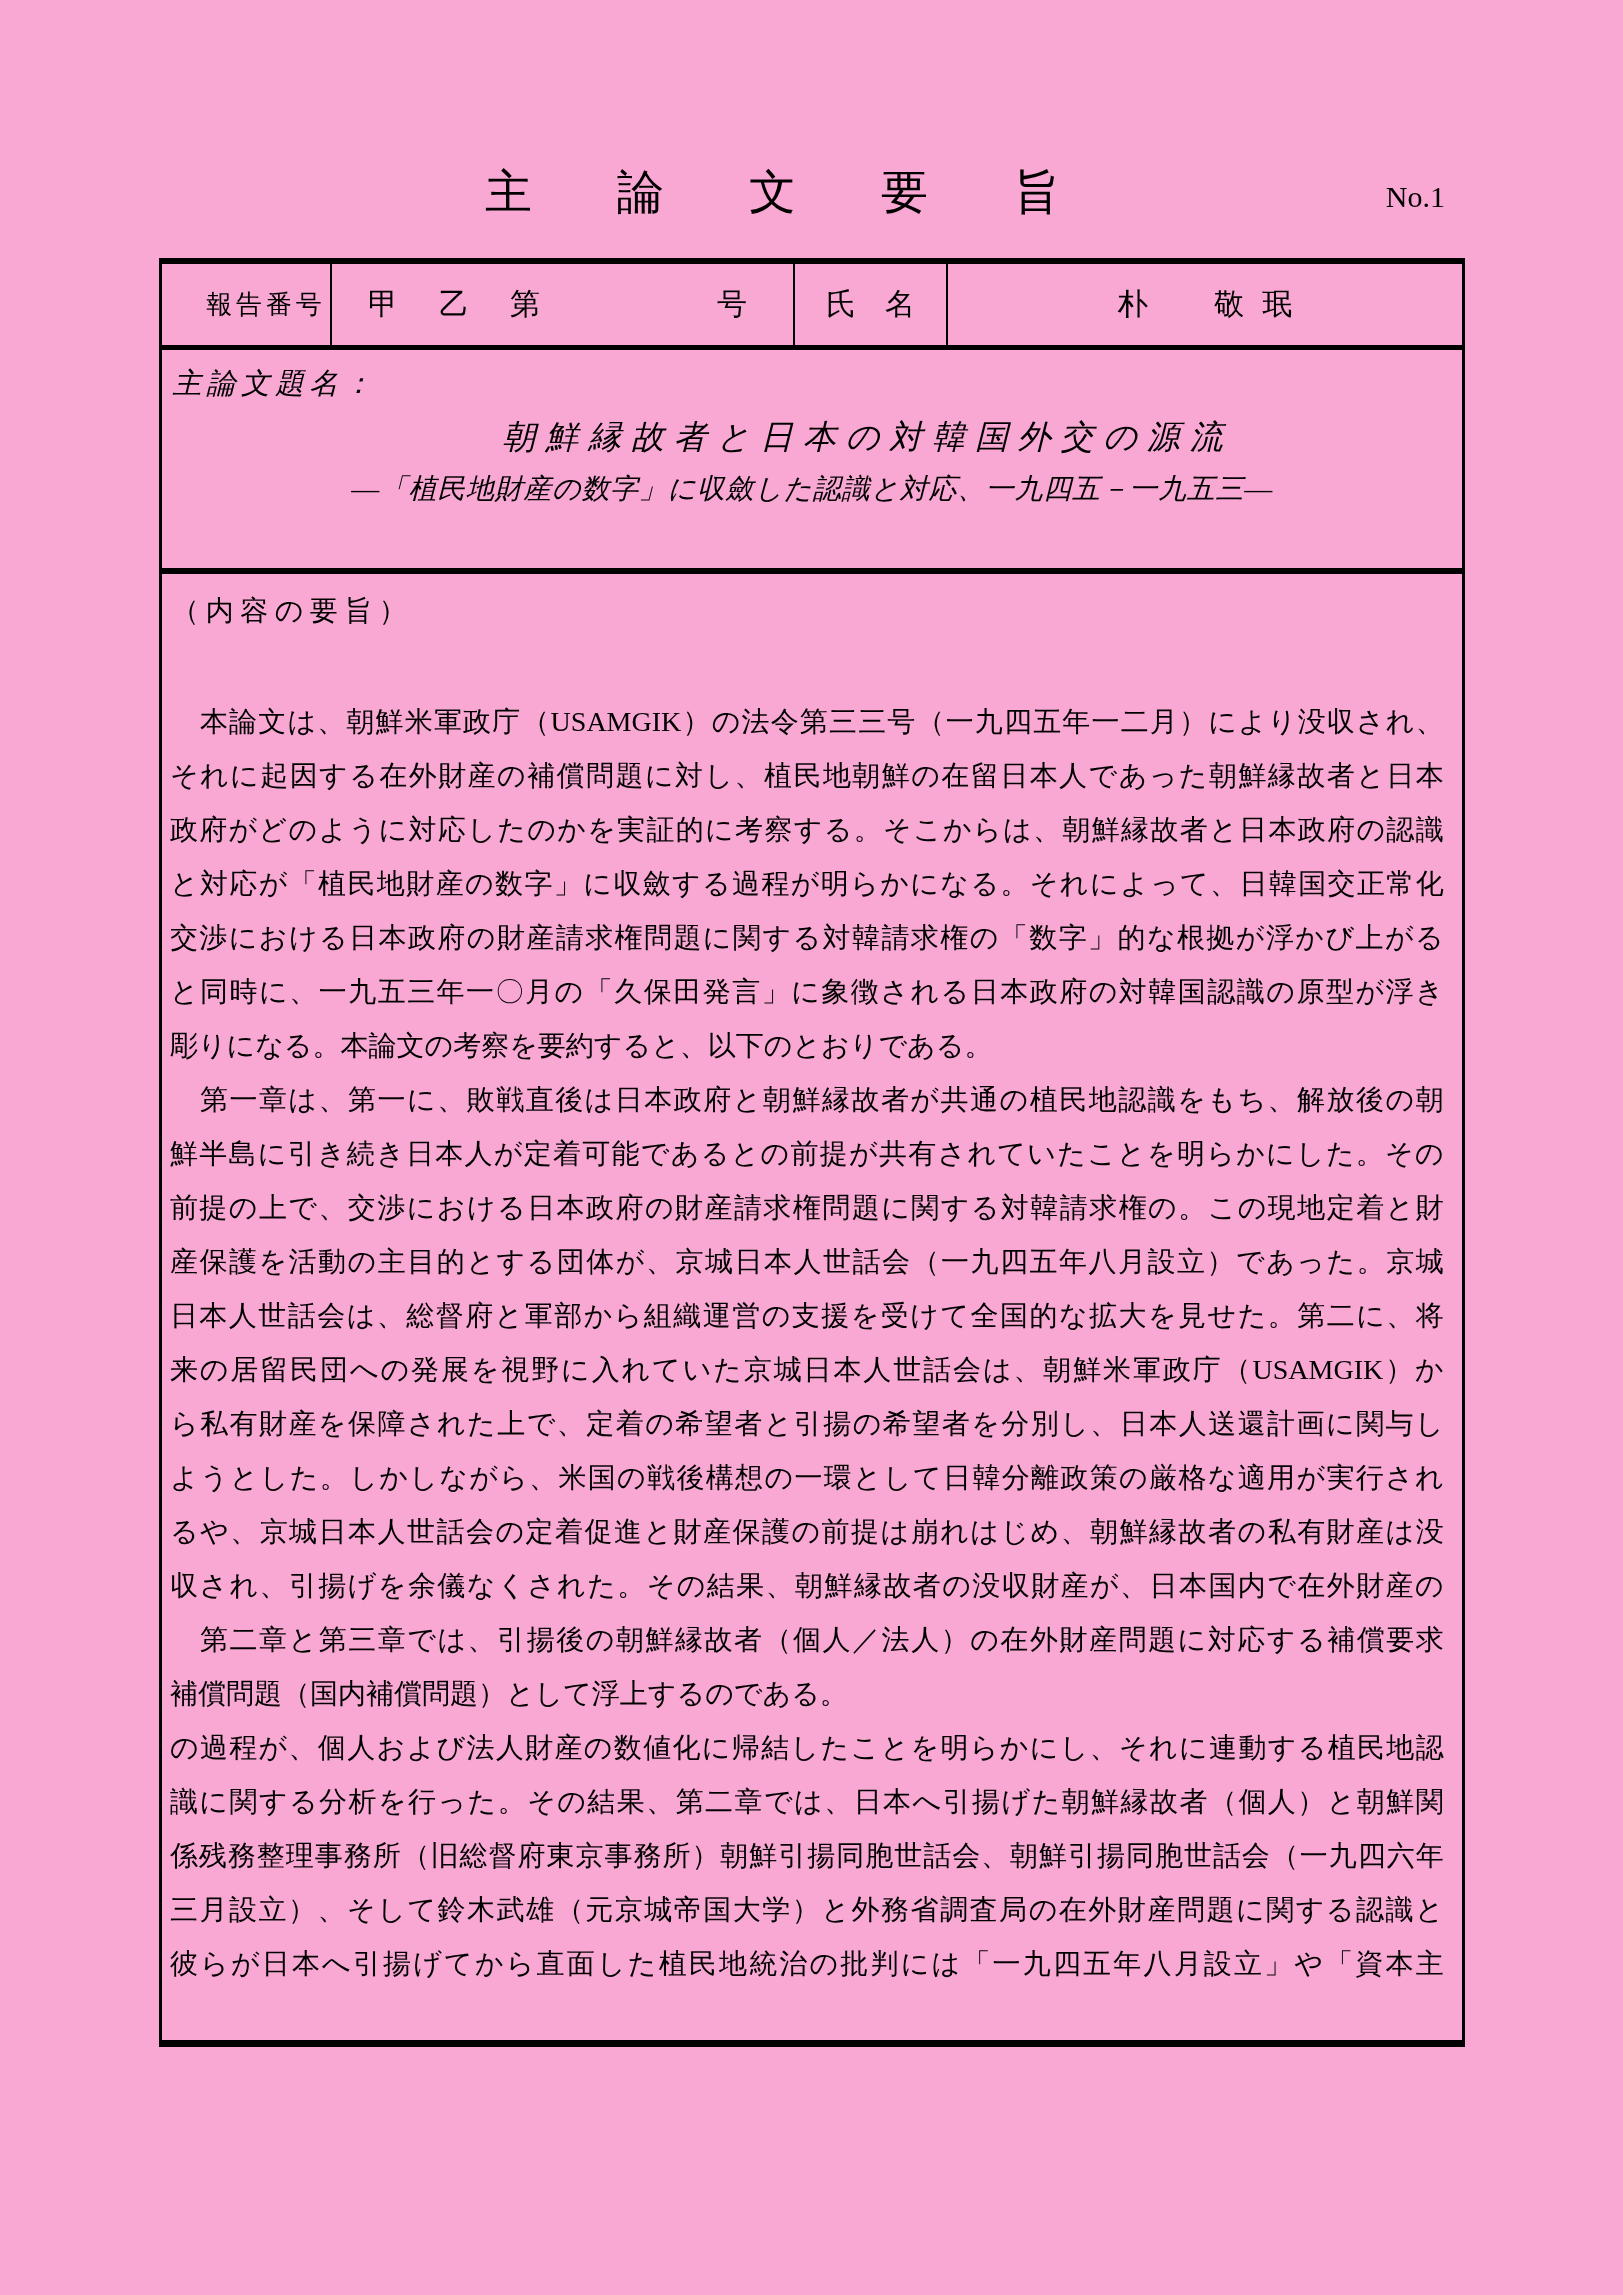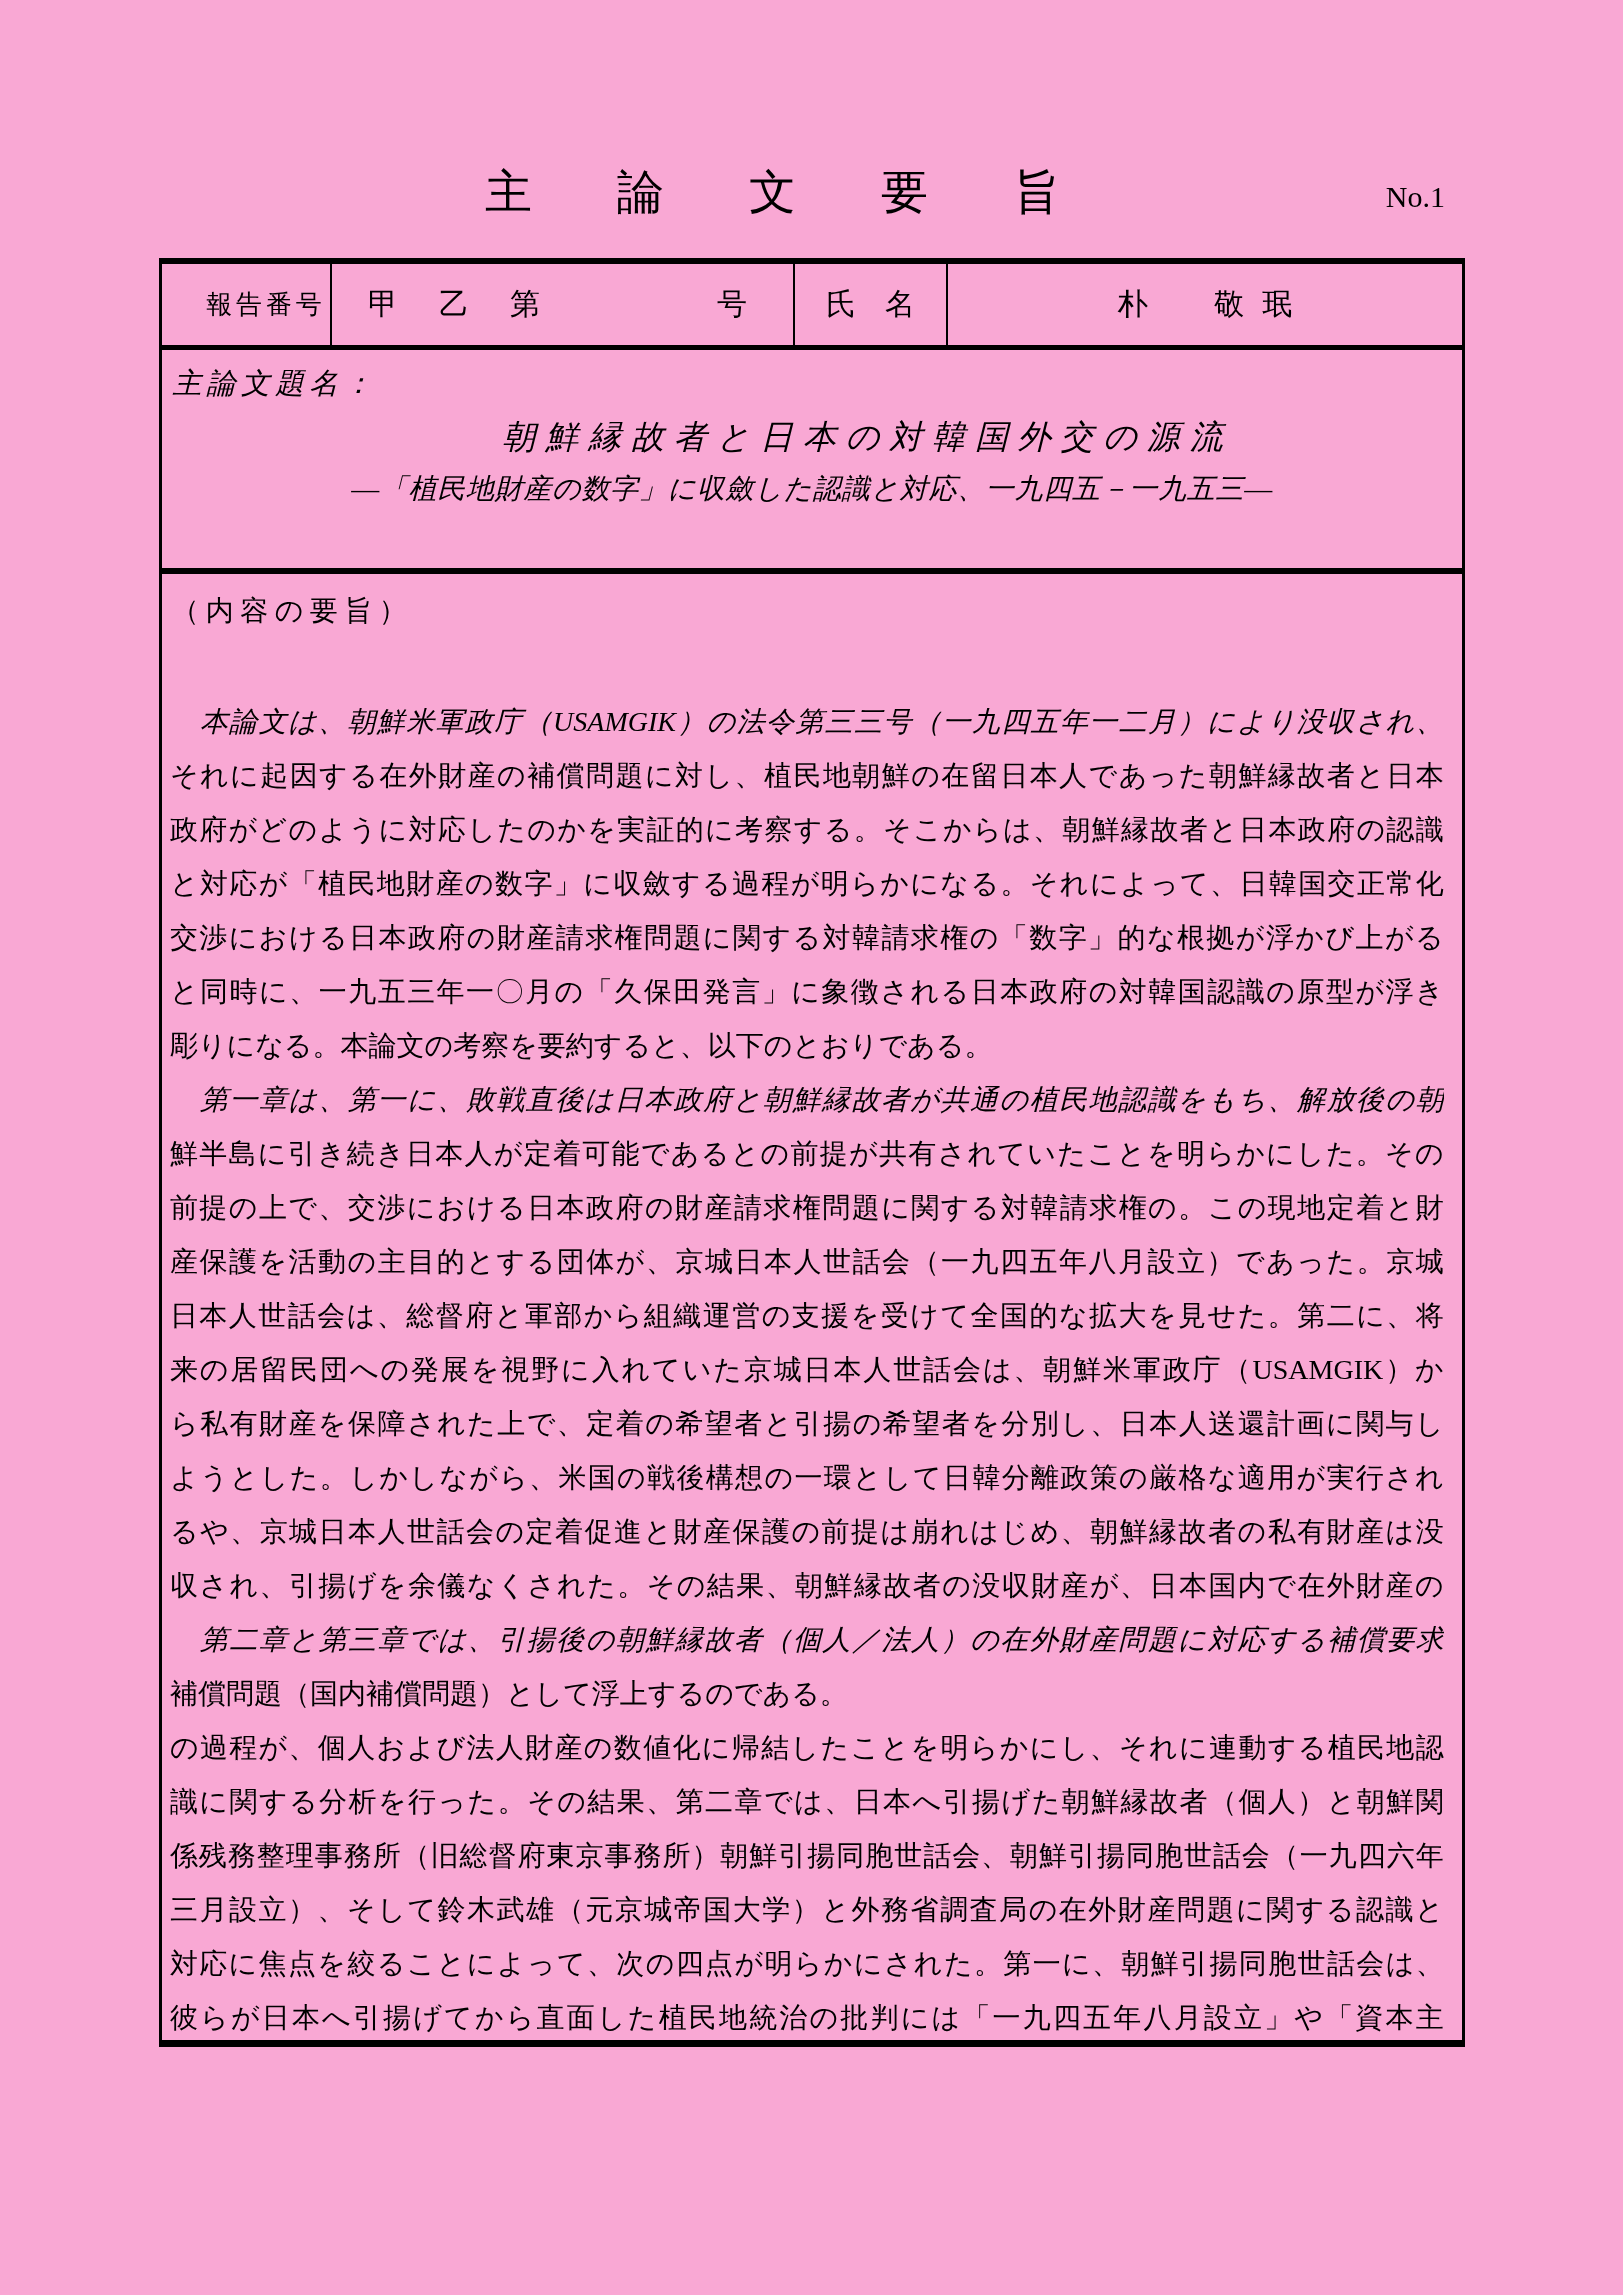--- a/index.html
+++ b/index.html
@@ -132,21 +132,21 @@
   }
   .abs-body { margin: 58px 18.3px 0 7.9px; }
   .line {
     font-size: 28px;
     line-height: 54px;
     height: 54px;
     text-align: justify;
     text-align-last: justify;
     overflow: hidden;
   }
-  .line.pfirst { text-indent: 30px; font-style: italic; }
+  .line.pfirst { text-indent: 30px; }
   .line.plast { text-align-last: left; }
 </style>
 </head>
 <body>
 
 <div class="sheet">
 
   <div class="doc-title">主論文要旨</div>
   <div class="page-no">No.1</div>
 
@@ -189,20 +189,19 @@
           <div class="line">ら私有財産を保障された上で、定着の希望者と引揚の希望者を分別し、日本人送還計画に関与し</div>
           <div class="line">ようとした。しかしながら、米国の戦後構想の一環として日韓分離政策の厳格な適用が実行され</div>
           <div class="line">るや、京城日本人世話会の定着促進と財産保護の前提は崩れはじめ、朝鮮縁故者の私有財産は没</div>
           <div class="line">収され、引揚げを余儀なくされた。その結果、朝鮮縁故者の没収財産が、日本国内で在外財産の</div>
           <div class="line pfirst">第二章と第三章では、引揚後の朝鮮縁故者（個人／法人）の在外財産問題に対応する補償要求</div>
           <div class="line plast">補償問題（国内補償問題）として浮上するのである。</div>
           <div class="line">の過程が、個人および法人財産の数値化に帰結したことを明らかにし、それに連動する植民地認</div>
           <div class="line">識に関する分析を行った。その結果、第二章では、日本へ引揚げた朝鮮縁故者（個人）と朝鮮関</div>
           <div class="line">係残務整理事務所（旧総督府東京事務所）朝鮮引揚同胞世話会、朝鮮引揚同胞世話会（一九四六年</div>
           <div class="line">三月設立）、そして鈴木武雄（元京城帝国大学）と外務省調査局の在外財産問題に関する認識と</div>
-          <div class="line">対応に焦点を絞ることによって、次の四点が明らかにされた。第一に、朝鮮引揚同胞世話会は、</div>
           <div class="line">彼らが日本へ引揚げてから直面した植民地統治の批判には「一九四五年八月設立」や「資本主</div>
         </div>
     </div>
 
   </div>
 </div>
 
 
 </body></html>

